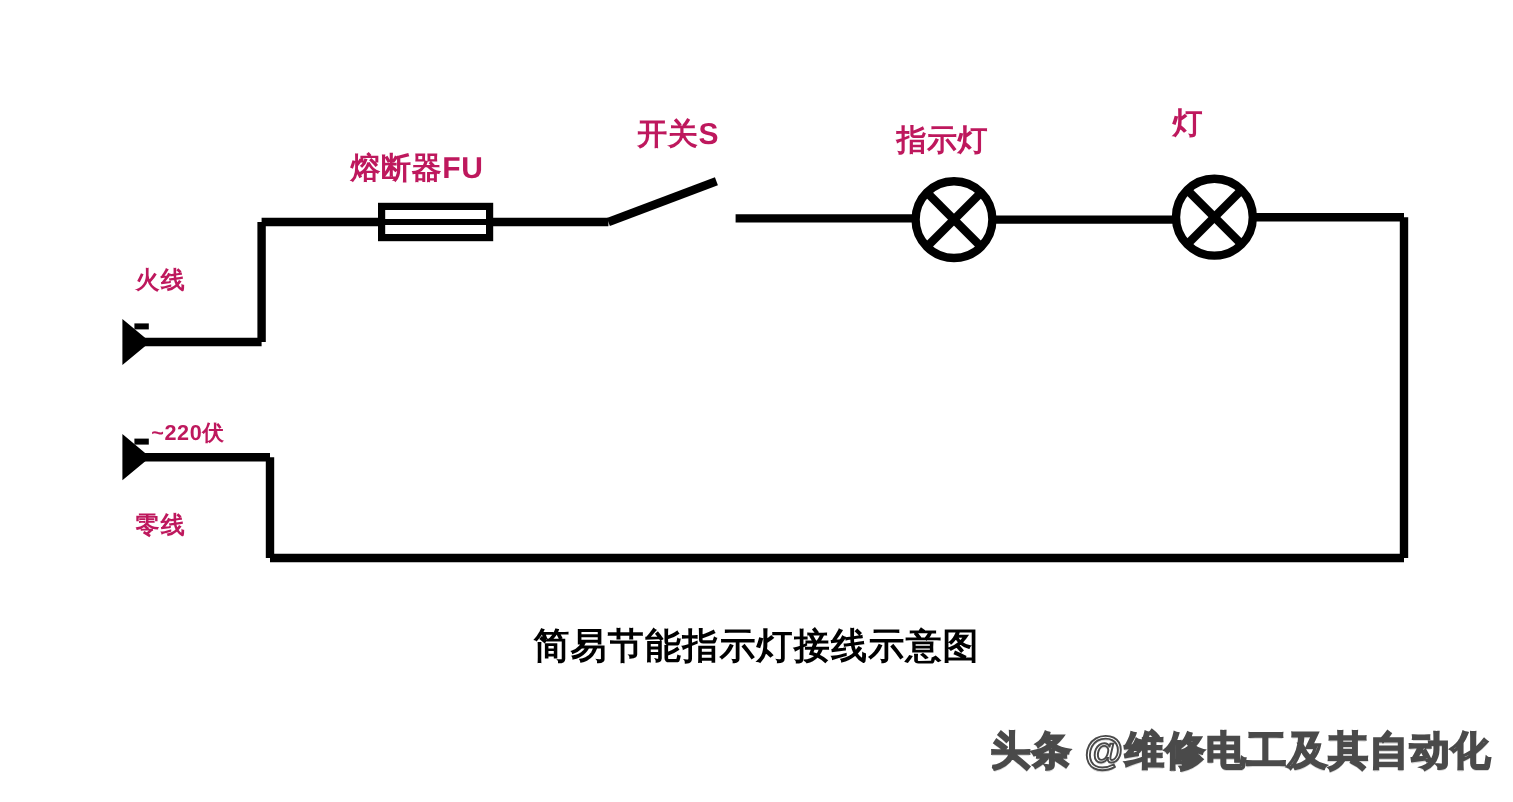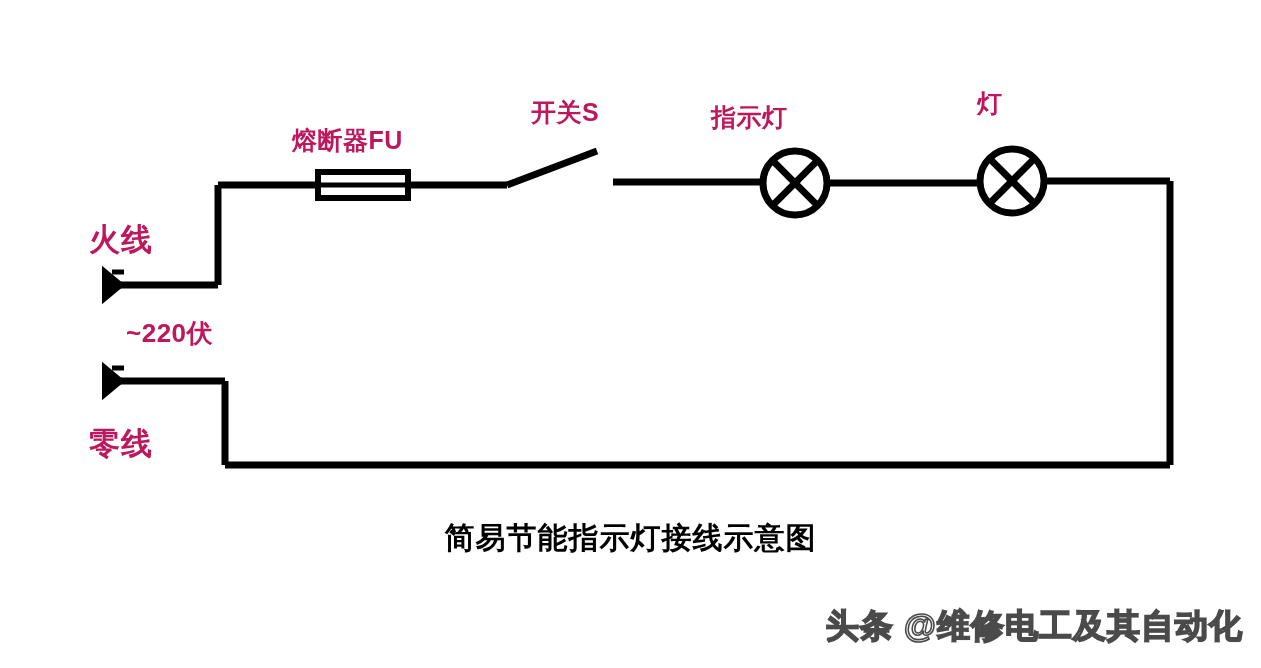--- a/index.html
+++ b/index.html
@@ -26,22 +26,22 @@
   }
   .lbl {
     position: absolute;
     color: #be185d;
     font-weight: bold;
     white-space: nowrap;
     line-height: 1;
     font-family: "Liberation Sans", "DejaVu Sans", sans-serif;
   }
   .lbl-comp { font-size: 25px; letter-spacing: 0.5px; }
-  .lbl-wire { font-size: 31px; letter-spacing: 1px; }
-  .lbl-volt { font-size: 26px; letter-spacing: 0.5px; }
+  .lbl-wire { font-size: 20px; letter-spacing: 1px; margin-left: 24px; }
+  .lbl-volt { font-size: 18px; letter-spacing: 0.5px; margin-top: 32px; }
   #diagram-title {
     position: absolute;
     left: 0;
     top: 518px;
     width: 1261px;
     text-align: center;
     font-size: 30px;
     font-weight: bold;
     color: #000000;
     letter-spacing: 1px;
@@ -121,21 +121,21 @@
       <path d="M104,366 L104,396 L122,381 Z" fill="#000" stroke="#000" stroke-width="4"></path>
       <path d="M112,368 L124,368" stroke="#000" stroke-width="5" fill="none"></path>
     </g>
 
   </svg>
 
   <div class="lbl lbl-comp" style="left:292px; top:128px;">熔断器FU</div>
 
   <div class="lbl lbl-comp" style="left:531px; top:100px;">开关S</div>
 
-  <div class="lbl lbl-comp" style="left:711px; top:105px;">指示灯</div>
+  <div class="lbl lbl-comp" style="left:747px; top:105px;">指示灯</div>
 
   <div class="lbl lbl-comp" style="left:977px; top:91px;">灯</div>
 
   <div class="lbl lbl-wire" style="left:89px; top:224px;">火线</div>
 
   <div class="lbl lbl-volt" style="left:126px; top:320px;">~220伏</div>
 
   <div class="lbl lbl-wire" style="left:89px; top:428px;">零线</div>
 
   <div id="watermark">头条 @维修电工及其自动化</div>

